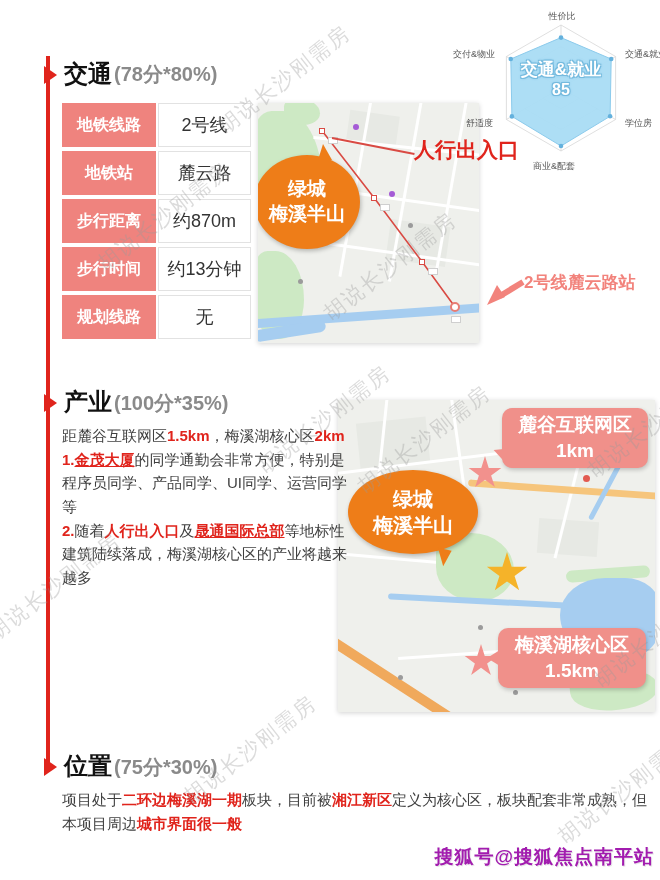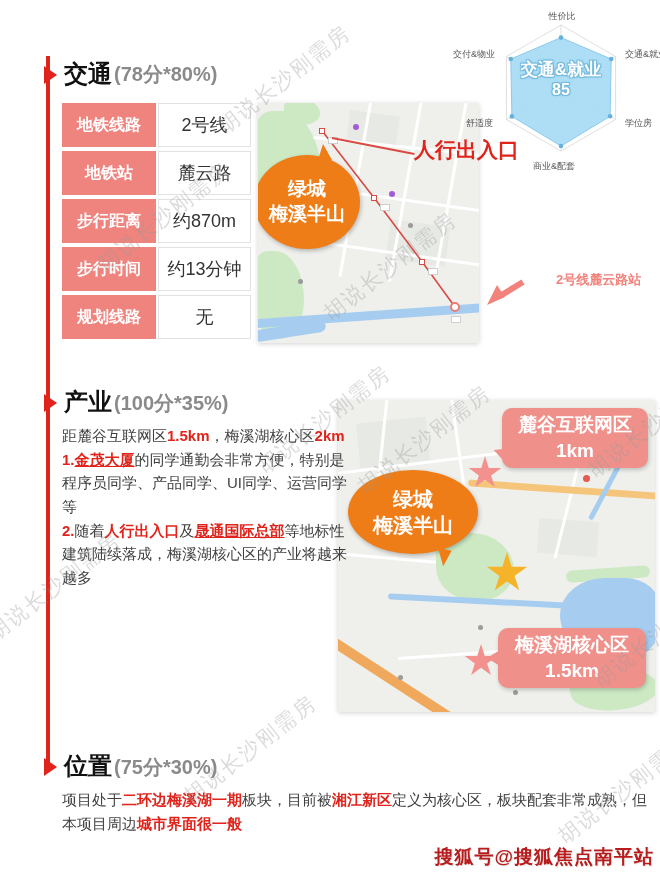--- a/index.html
+++ b/index.html
@@ -62,41 +62,41 @@
     transform:rotate(18deg); }
 
   .star { position:absolute; clip-path:polygon(50% 0%,61% 35%,98% 35%,68% 57%,79% 91%,50% 70%,21% 91%,32% 57%,2% 35%,39% 35%); z-index:5; }
   .star.pink { background:#f2918d; }
   .star.gold { background:#f5b329; }
 
   
   #entrance-label { position:absolute; left:414px; top:136px; color:#e0241c; font-size:21px; font-weight:bold; z-index:8; }
   #entrance-line { position:absolute; left:332px; top:137px; width:84px; height:2px; background:#d94a43;
     transform:rotate(11deg); transform-origin:left center; z-index:8; }
-  #station-label { position:absolute; left:524px; top:271px; color:#f2837c; font-size:13px; font-weight:bold; z-index:8;margin-left:32px; }
+  #station-label { position:absolute; left:524px; top:271px; color:#f2837c; font-size:17px; font-weight:bold; z-index:8; }
   #station-arrow { position:absolute; left:487px; top:277px; z-index:8; }
 
   
   #radar { position:absolute; left:453px; top:4px; width:207px; height:182px; z-index:4; }
   #radar .axis-label { position:absolute; font-size:9px; color:#555; white-space:nowrap; }
   #radar-center { position:absolute; left:34px; top:54px; width:148px; text-align:center; color:#fff;
     font-weight:bold; z-index:5; text-shadow:1px 1px 0 #74bade,-1px -1px 0 #74bade,1px -1px 0 #74bade,-1px 1px 0 #74bade,0 0 3px #5fa8d4; }
   #radar-center .l1 { font-size:17px; }
   #radar-center .l2 { font-size:16px; }
   #radar svg .grid { fill:none; stroke:#d7d7d7; stroke-width:0.8; }
   #radar svg .axis { stroke:#d7d7d7; stroke-width:0.8; }
   #radar svg .data { fill:#a9dcf4; fill-opacity:0.95; stroke:#8ccbec; stroke-width:1; }
   #radar svg .dot { fill:#64b1dd; }
 
   
   .para { position:absolute; font-size:15px; line-height:1.58; color:#3f3f3f; z-index:4; }
   .r { color:#e0241c; font-weight:bold; }
   .ru { color:#e0241c; font-weight:bold; text-decoration:underline; }
 
-  #credit { position:absolute; right:6px; top:844px; font-size:19px; font-weight:bold; color:#b91c1c;
+  #credit { position:absolute; right:6px; top:844px; font-size:19px; font-weight:bold; color:#a21caf;
     letter-spacing:1px; text-shadow:1px 1px 0 #e8e8e8; z-index:9; }
 
   .wm { position:absolute; color:#9a9a9a; opacity:0.35; font-size:21px; letter-spacing:2px;
     white-space:nowrap; transform:rotate(-38deg); transform-origin:left top; z-index:7; pointer-events:none; }
 
   .route-box { position:absolute; width:10px; height:7px; background:#fff; border:1px solid #cfcfcf; z-index:3; }
   .route-sq { position:absolute; width:6px; height:6px; background:#fff; border:1.5px solid #d94a43; z-index:3; }
 </style>
 </head>
 <body>

